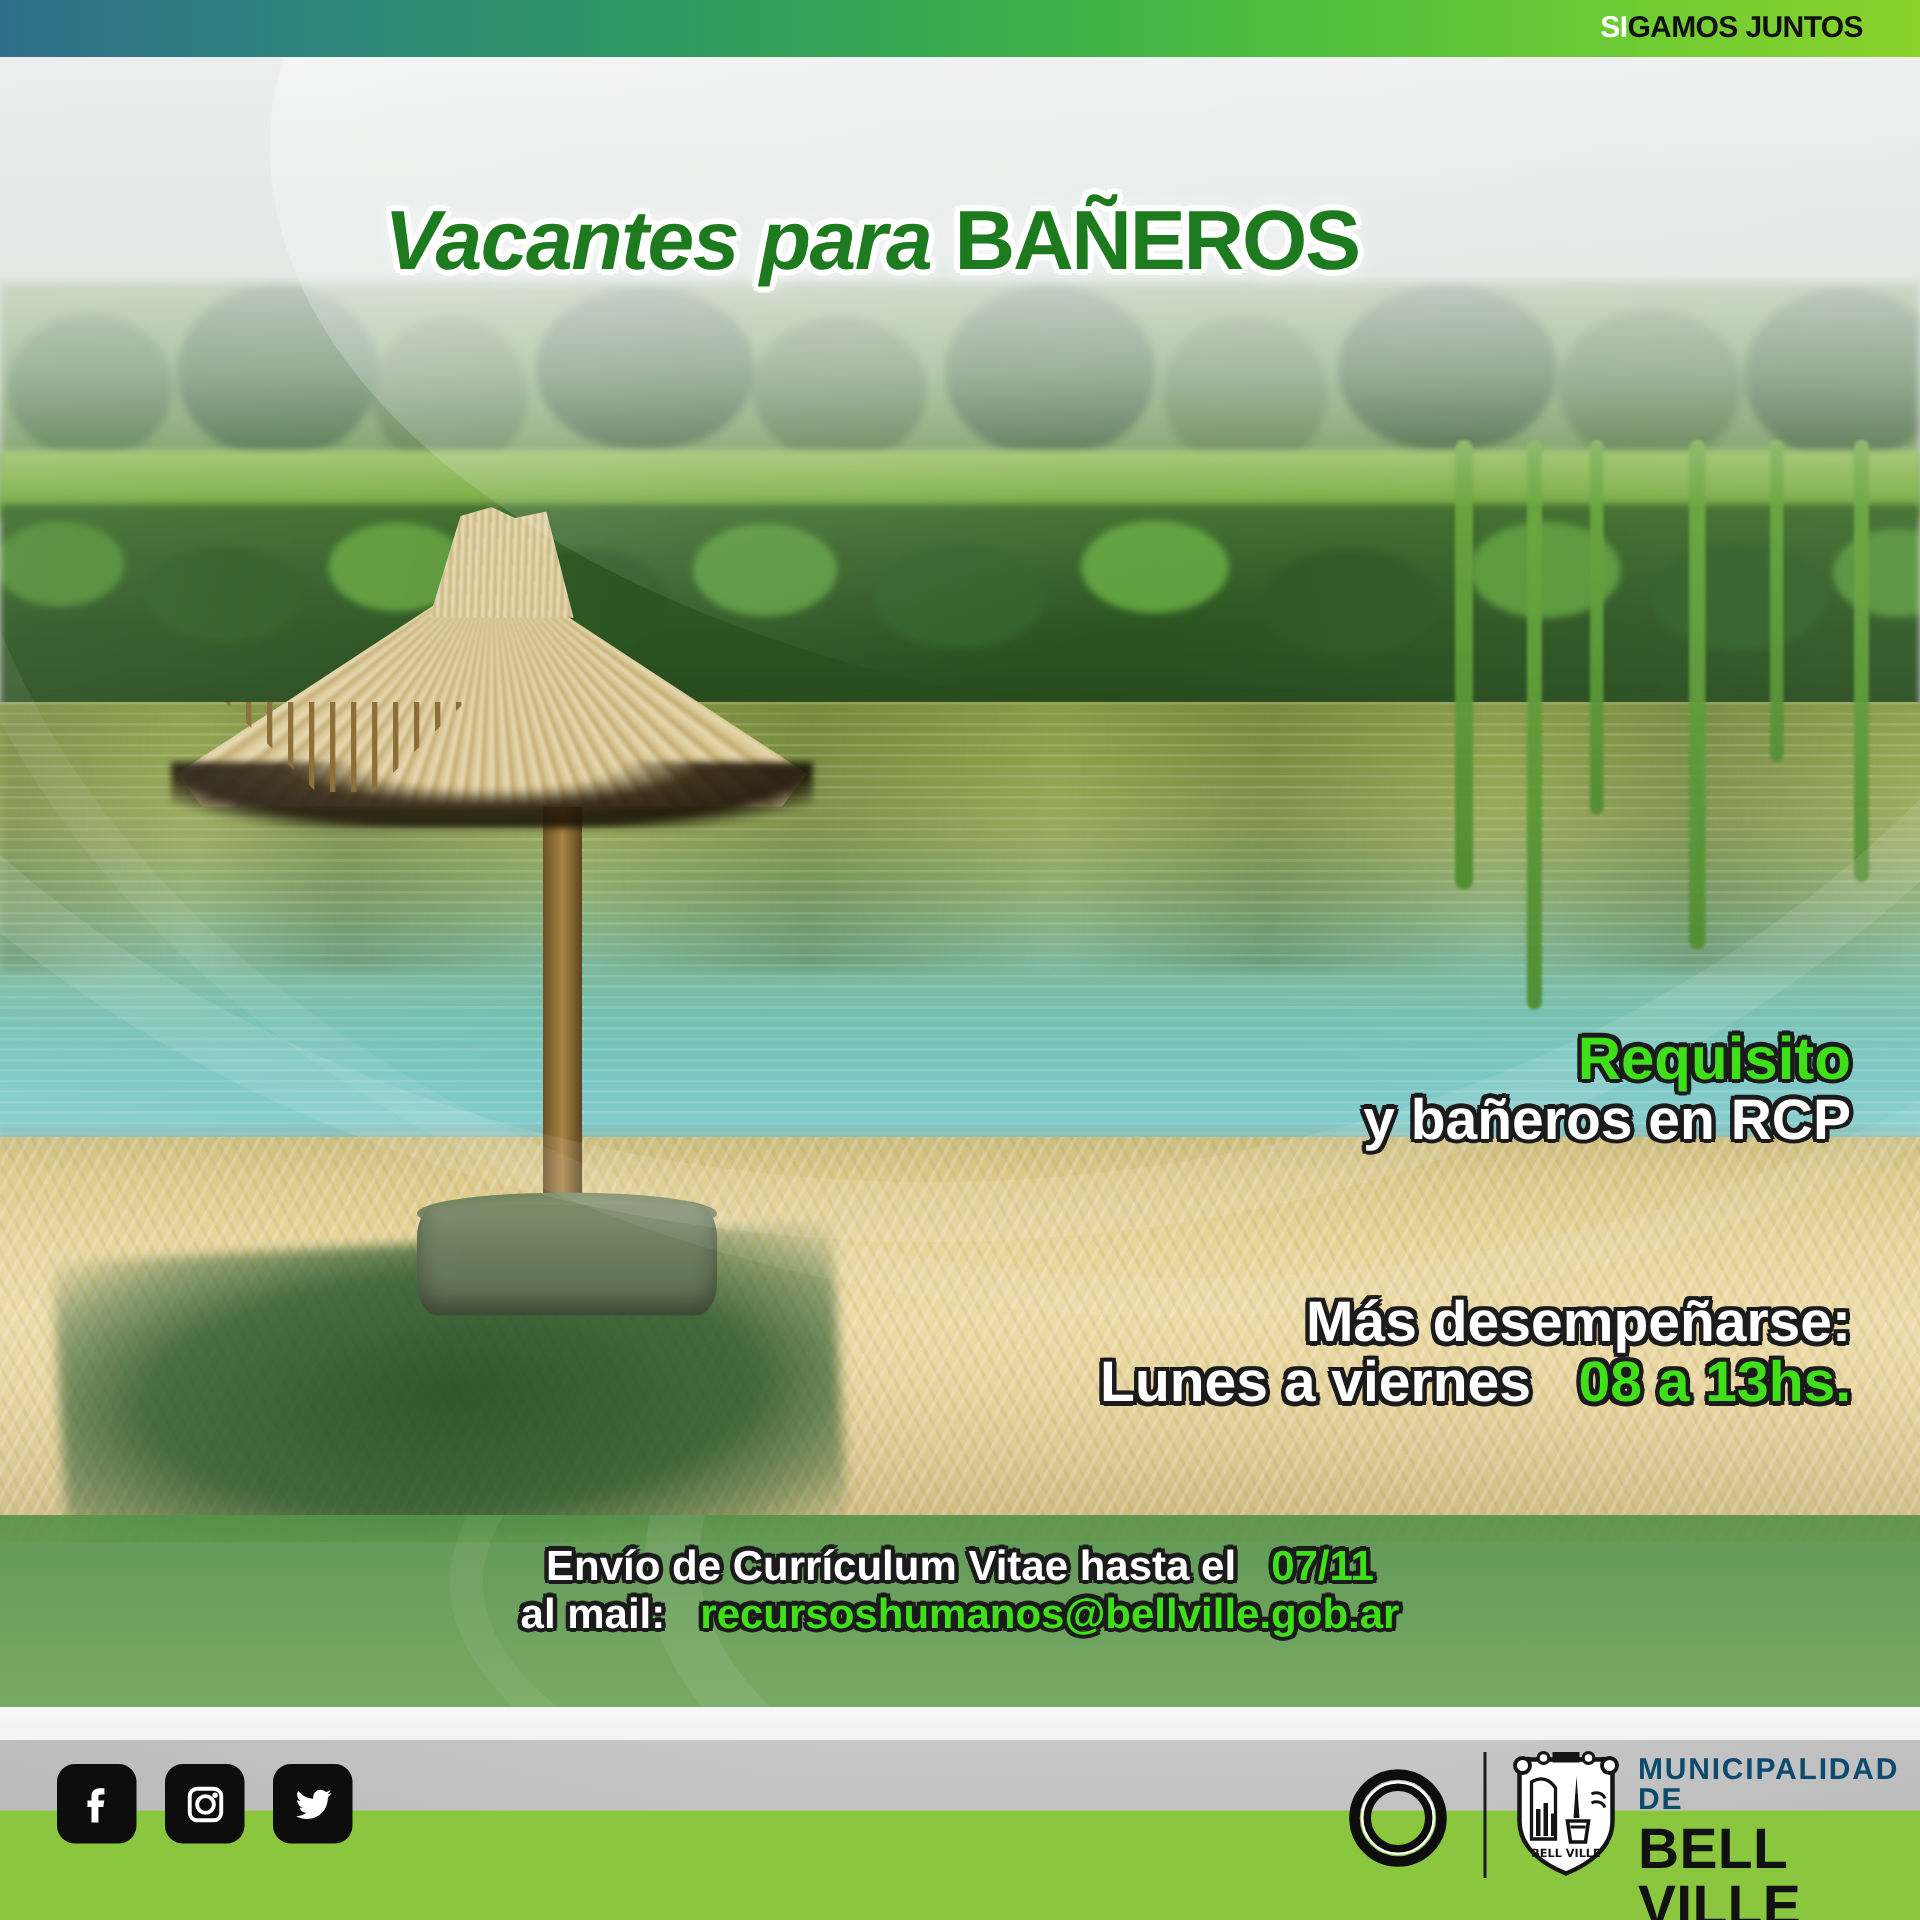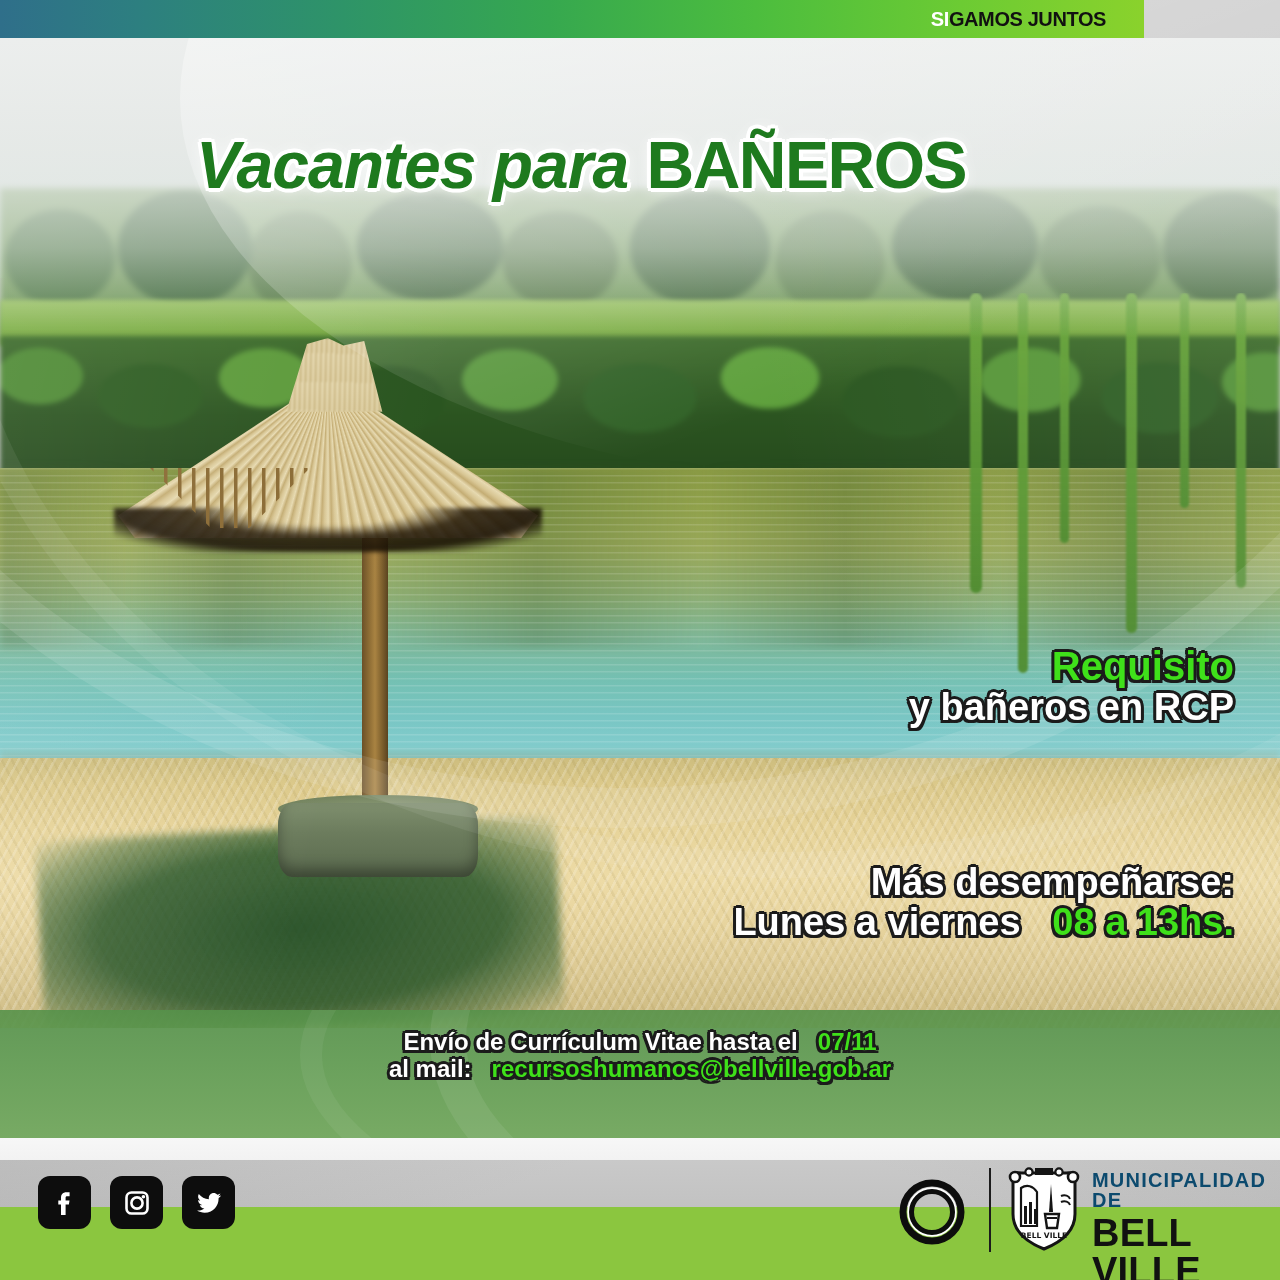--- a/index.html
+++ b/index.html
@@ -13,21 +13,21 @@
   #poster {
     position: relative;
     width: 1280px; height: 1280px;
     overflow: hidden;
     background: #cfcfcf;
   }
 
   
   .topbar {
     position: absolute; left: 0; top: 0;
-    width: 1144px; height: 38px;
+    width: 1280px; height: 38px;
     background: linear-gradient(90deg,
        #2f6f8a 0%, #2d7f80 12%, #2e9468 30%,
        #36a84f 48%, #4cbd3e 66%, #6ccb33 84%, #8ad22c 100%);
     z-index: 40;
   }
   .topbar-text {
     position: absolute; right: 38px; top: 50%;
     transform: translateY(-50%);
     font-size: 20px; font-weight: 700;
     letter-spacing: -0.4px;
@@ -260,21 +260,21 @@
     background: linear-gradient(160deg, rgba(255,255,255,0.55), rgba(255,255,255,0.0) 70%);
     z-index: 13;
     pointer-events:none;
   }
 
   
   .title {
     position:absolute; left:0; top:132px; width:1162px;
     text-align:center;
     z-index: 20;
-    font-size: 66px;
+    font-size: 56px;
     line-height: 1.0;
     color: #1e7a1e;
     white-space: nowrap;
     text-shadow:
       -3px -3px 0 #ffffff, 3px -3px 0 #ffffff,
       -3px  3px 0 #ffffff, 3px  3px 0 #ffffff,
        0px -4px 0 #ffffff, 0px  4px 0 #ffffff,
       -4px  0px 0 #ffffff, 4px  0px 0 #ffffff,
        0 0 16px rgba(255,255,255,0.95);
   }
@@ -308,21 +308,21 @@
 
   .info-block {
     position:absolute; right: 46px;
     text-align: right;
     z-index: 25;
     font-weight: 700;
     line-height: 1.06;
     white-space: nowrap;
   }
   #requisito-block { top: 645px; font-size: 38px; }
-  #requisito-block .lead { font-size: 40px; }
+  #requisito-block .lead { font-size: 40px; margin-top: 40px; }
   #masinfo-block  { top: 862px; font-size: 38px; }
   #masinfo-block .big { font-size: 39px; }
 
   
   .band-green {
     position:absolute; left:0; top:1010px; width:1280px; height:128px;
     background: linear-gradient(180deg,
       rgba(86,146,74,0.90) 0%, rgba(96,156,80,0.90) 45%,
       rgba(110,166,88,0.90) 100%);
     z-index: 28;
@@ -338,21 +338,21 @@
     position:absolute; left:300px; top:-190px;
     width:1300px; height:470px;
     border-radius:50%;
     border:22px solid rgba(255,255,255,0.06);
   }
 
   .cv-text {
     position:absolute; left:0; top:1028px; width:1280px;
     text-align:center;
     z-index: 30;
-    font-weight:700; font-size: 24px; line-height: 1.14;
+    font-weight:700; font-size: 28px; line-height: 1.14;
     white-space: nowrap;
   }
 
   
   .footer-white {
     position:absolute; left:0; top:1138px; width:1280px; height:22px;
     background: linear-gradient(180deg,#f7f7f7 0%,#f2f2f2 100%);
     z-index: 32;
   }
   .footer-gray {

